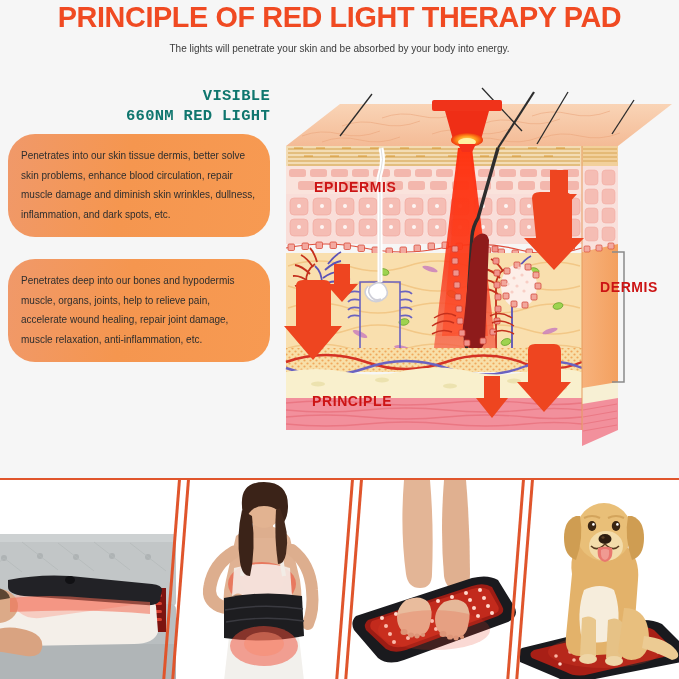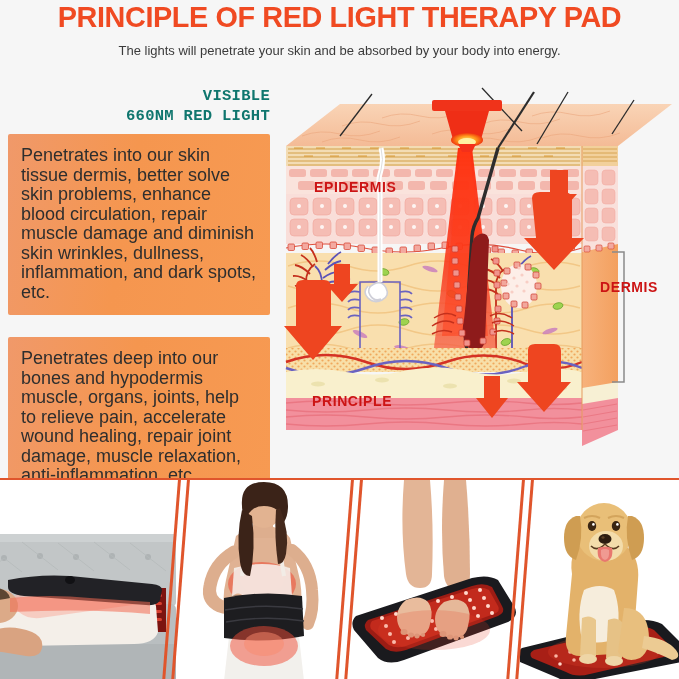--- a/index.html
+++ b/index.html
@@ -17,21 +17,21 @@
     font-size: 30px;
     font-weight: bold;
     letter-spacing: -0.4px;
     color: #f04a22;
     font-stretch: condensed;
     transform: scaleX(0.96);
     white-space: nowrap;
   }
   .subtitle {
     margin-top: 9px;
-    font-size: 13px;
+    font-size: 10px;
     color: #3b3b3b;
     white-space: nowrap;
   }
 
   
   .body-area {
     position: absolute;
     top: 86px; left: 0;
     width: 679px; height: 392px;
   }
@@ -46,25 +46,25 @@
     text-align: right;
     color: #0f766e;
     font-weight: bold;
     font-size: 15.5px;
     line-height: 20px;
     letter-spacing: 0.3px;
     font-family: Liberation Mono, monospace;
   }
   .info-box {
     margin-top: 8px;
-    border-radius: 2px;
+    border-radius: 27px;
     padding: 12px 13px 13px 13px;
     background: linear-gradient(100deg, #f0996a 0%, #f5964f 45%, #f79a52 100%);
     color: #2e2e2e;
-    font-size: 18px;
+    font-size: 10px;
     line-height: 19.5px;
   }
   .blk2 { margin-top: 22px; }
 
   
   .diagram {
     position: absolute;
     left: 282px; top: 0;
     width: 390px; height: 365px;
   }

